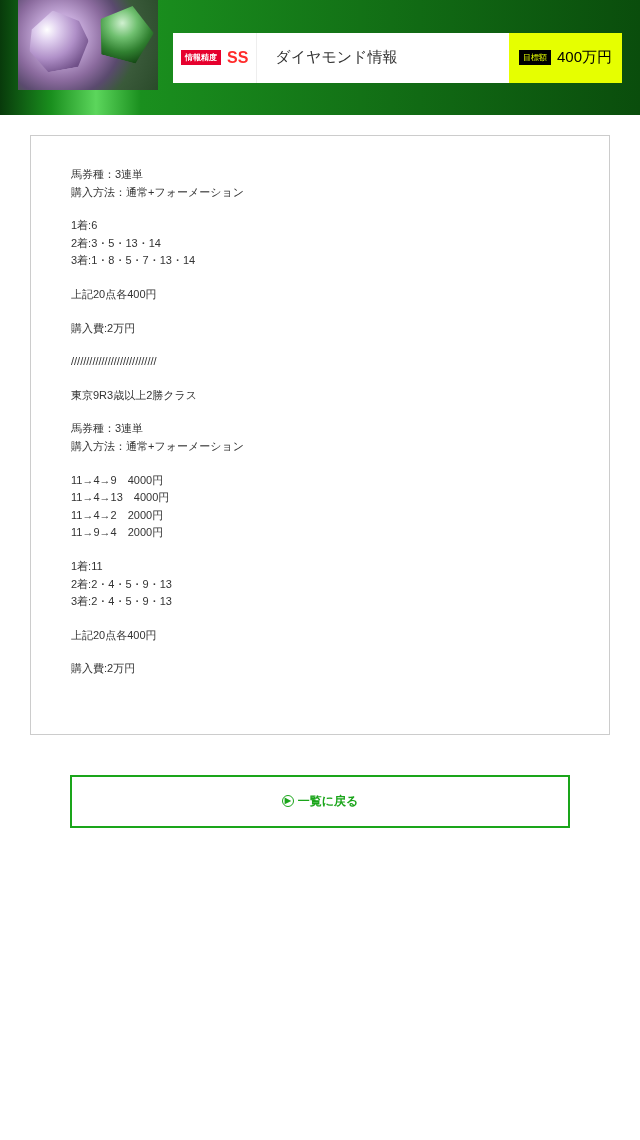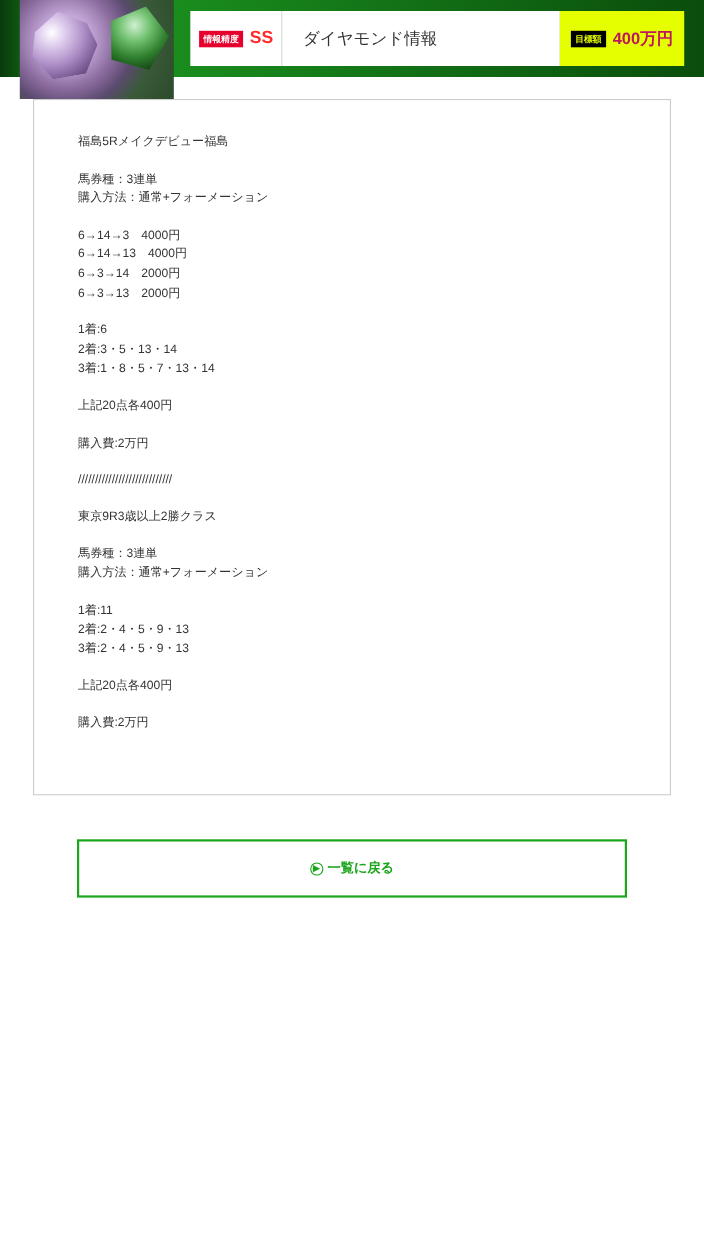--- a/index.html
+++ b/index.html
@@ -6,21 +6,21 @@
   body {
     font-family: "Hiragino Kaku Gothic Pro", "Meiryo", sans-serif;
     background: #ffffff;
     width: 640px;
     margin: 0 auto;
     font-size: 11px;
     color: #333;
   }
   .hero {
     width: 100%;
-    height: 70px;
+    height: 115px;
     background: linear-gradient(90deg, #083a0b 0%, #1a8f1e 8%, #5cd65c 15%, #1a8f1e 22%, #0a4d0c 100%);
     padding: 20px 18px;
     display: flex;
     align-items: center;
     gap: 0;
     position: relative;
   }
   .hero-image {
     width: 140px;
     height: 90px;
@@ -89,27 +89,27 @@
     display: flex;
     align-items: center;
     padding: 0 10px;
     gap: 6px;
   }
   .badge-black {
     background: #000;
     color: #e6ff00;
     font-size: 8px;
     padding: 2px 4px;
-    font-weight: bold;
+    font-weight: normal;
     white-space: nowrap;
   }
   .target-amount {
-    font-weight: bold;
+    font-weight: normal;
     font-size: 15px;
-    color: #be185d;
+    color: #000000;
   }
   .content-wrap {
     padding: 20px 30px;
   }
   .content-box {
     border: 1px solid #ccc;
     padding: 30px 40px 40px 40px;
     line-height: 1.6;
     font-size: 11px;
   }
@@ -157,36 +157,35 @@
     <div class="title-box">ダイヤモンド情報</div>
     <div class="target-box">
       <span class="badge-black">目標額</span>
       <span class="target-amount">400万円</span>
     </div>
   </div>
 </div>
 
 <div class="content-wrap">
   <div class="content-box">
-    <p>福島5Rメイクデビュー福島</p>
     <p>馬券種：3連単
 購入方法：通常+フォーメーション</p>
-    <p>6→14→3　4000円
-6→14→13　4000円
-6→3→14　2000円
-6→3→13　2000円</p>
     <p>1着:6
 2着:3・5・13・14
 3着:1・8・5・7・13・14</p>
     <p>上記20点各400円</p>
     <p>購入費:2万円</p>
     <p>////////////////////////////</p>
     <p>東京9R3歳以上2勝クラス</p>
     <p>馬券種：3連単
 購入方法：通常+フォーメーション</p>
+    <p>11→4→9　4000円
+11→4→13　4000円
+11→4→2　2000円
+11→9→4　2000円</p>
     <p>1着:11
 2着:2・4・5・9・13
 3着:2・4・5・9・13</p>
     <p>上記20点各400円</p>
     <p>購入費:2万円</p>
   </div>
 </div>
 
 <div class="back-btn">
   <span class="back-icon">▶</span>

